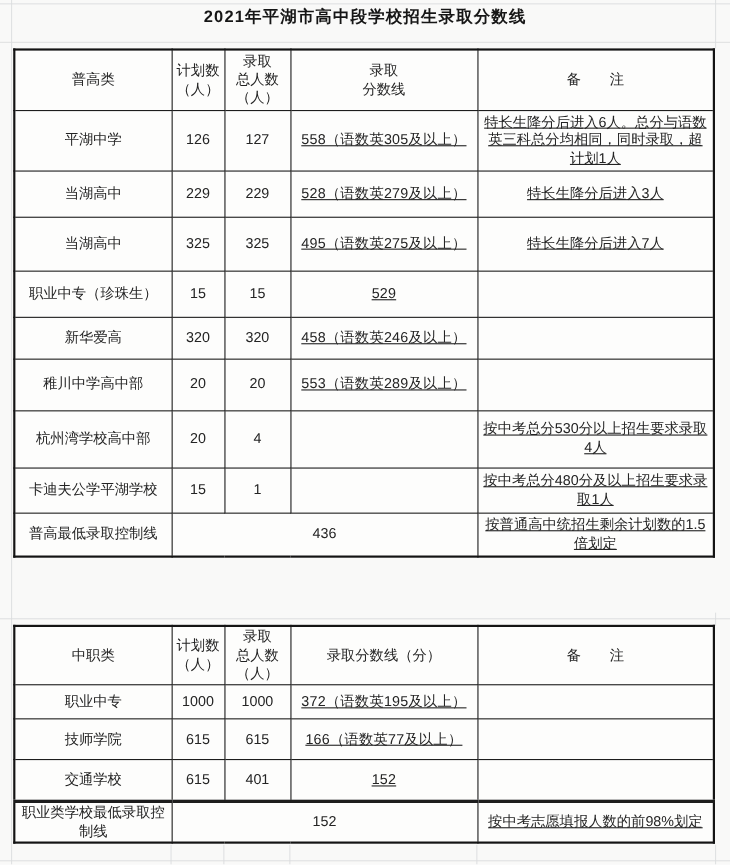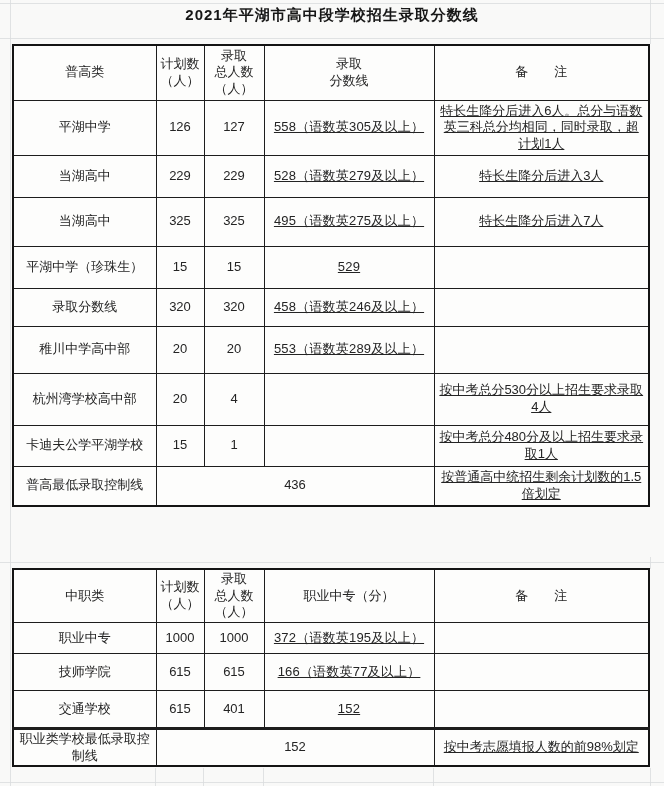--- a/index.html
+++ b/index.html
@@ -97,28 +97,28 @@
     <td class="remark">特长生降分后进入3人</td>
   </tr>
   <tr style="height:49px">
     <td class="name">当湖高中</td>
     <td>325</td>
     <td>325</td>
     <td class="score">495（语数英275及以上）</td>
     <td class="remark">特长生降分后进入7人</td>
   </tr>
   <tr style="height:42px">
-    <td class="name">平湖中学（珍珠生）</td>
+    <td class="name">职业中专（珍珠生）</td>
     <td>15</td>
     <td>15</td>
     <td class="score">529</td>
     <td class="remark"></td>
   </tr>
   <tr style="height:38px">
-    <td class="name">录取分数线</td>
+    <td class="name">新华爱高</td>
     <td>320</td>
     <td>320</td>
     <td class="score">458（语数英246及以上）</td>
     <td class="remark"></td>
   </tr>
   <tr style="height:47px">
     <td class="name">稚川中学高中部</td>
     <td>20</td>
     <td>20</td>
     <td class="score">553（语数英289及以上）</td>
@@ -155,21 +155,21 @@
       <col style="width:215px">
   </colgroup>
   <tbody>
       <tr style="height:49px">
     <td class="name">中职类</td>
     <td class="pre">计划数
 （人）</td>
     <td class="pre">录取
 总人数
 （人）</td>
-    <td>职业中专（分）</td>
+    <td>录取分数线（分）</td>
     <td>备　　注</td>
   </tr>
   <tr style="height:31px">
     <td class="name">职业中专</td>
     <td>1000</td>
     <td>1000</td>
     <td class="score">372（语数英195及以上）</td>
     <td class="remark"></td>
   </tr>
   <tr style="height:37px">

